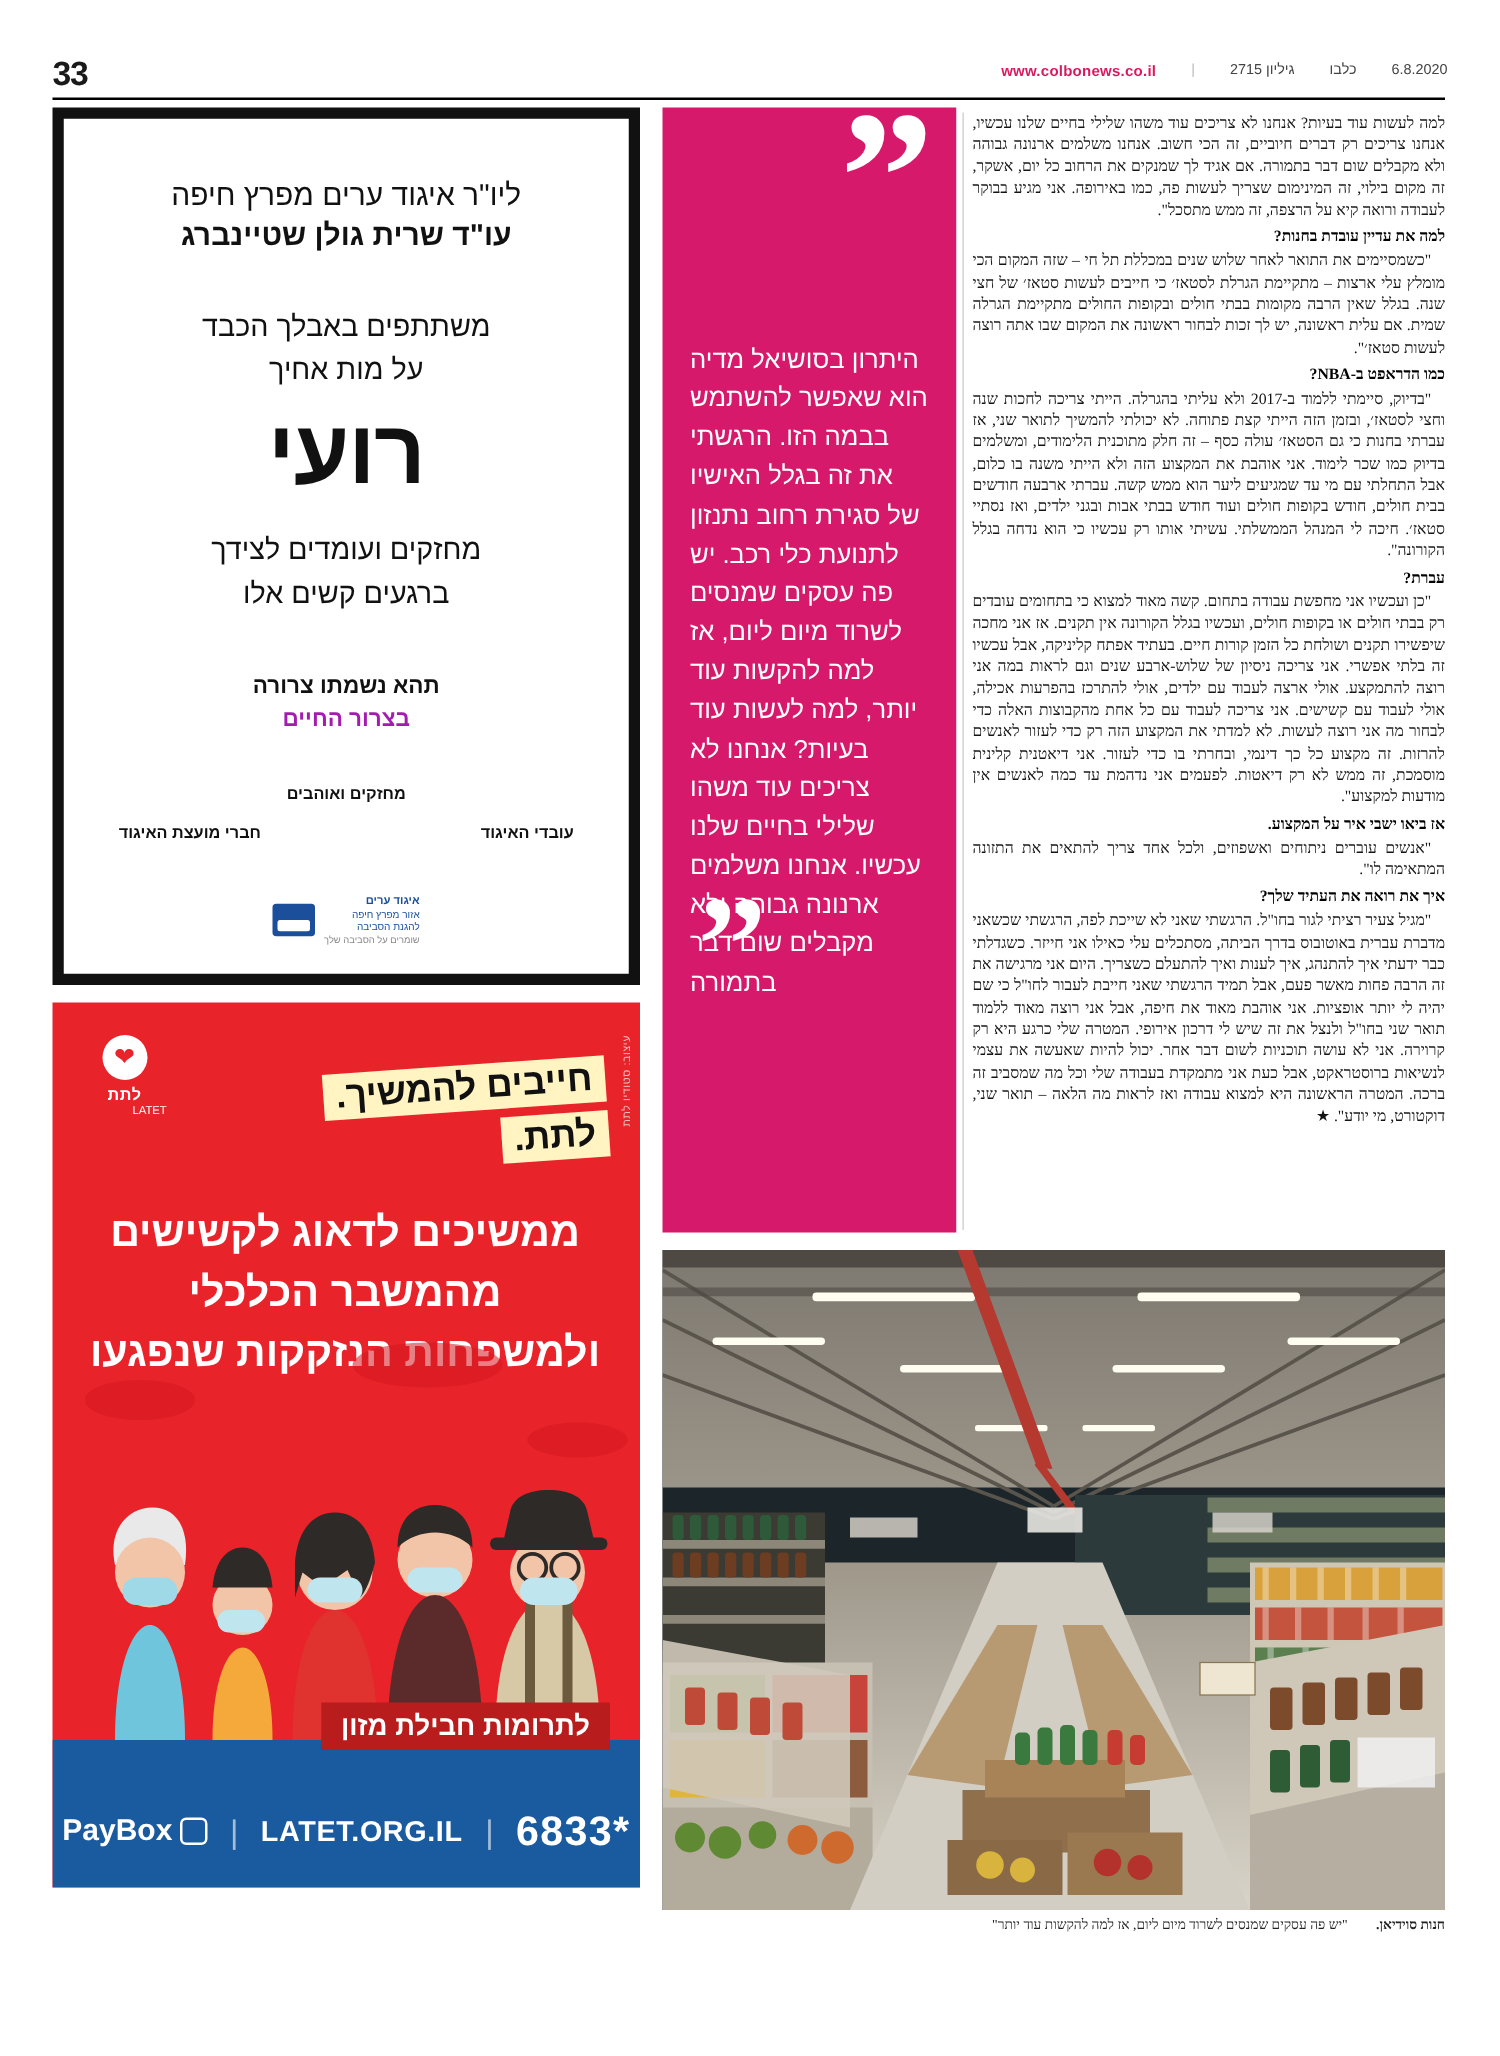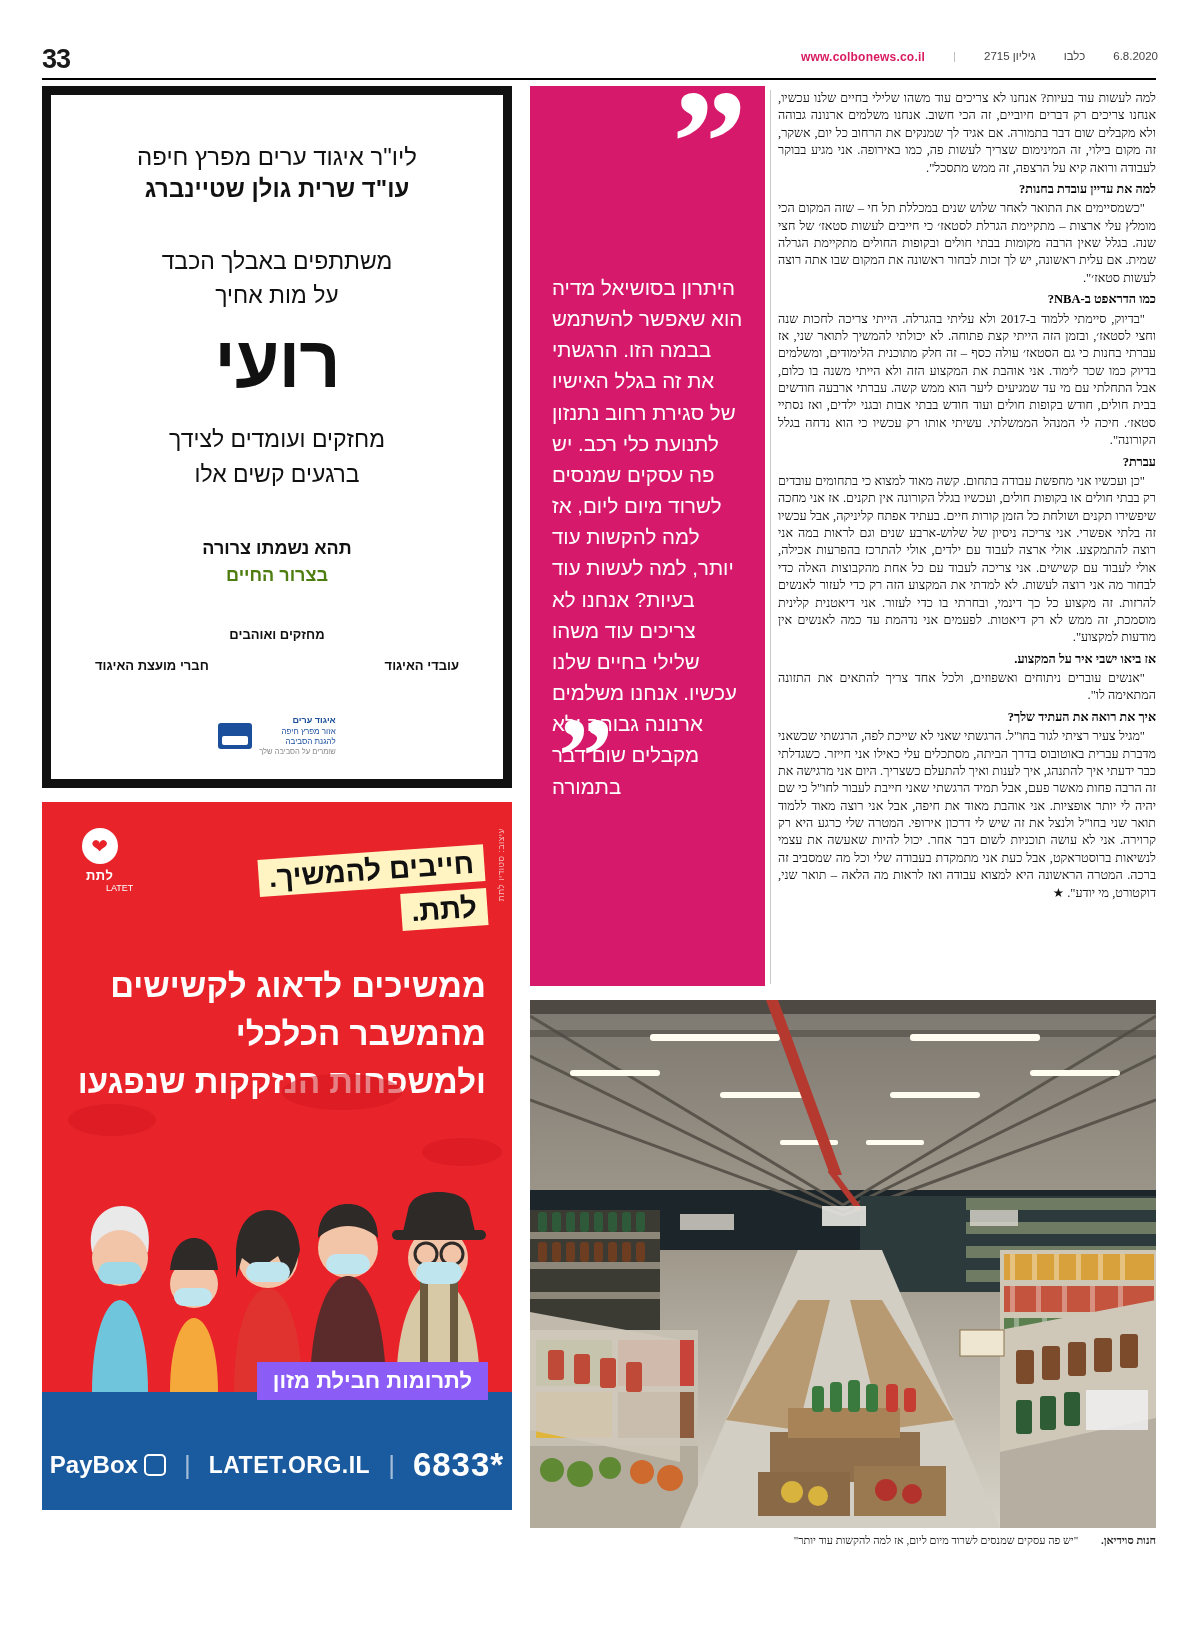--- a/index.html
+++ b/index.html
@@ -46,21 +46,21 @@
   .ad-mourning .org-line2 { font-size:24px; font-weight:bold; color:#111; line-height:1.35; margin-bottom:38px;}
   .ad-mourning .cond1 { font-size:23px; line-height:1.5; color:#111; }
   .ad-mourning .cond2 { font-size:23px; line-height:1.5; color:#111; margin-bottom:12px;}
   .ad-mourning .deceased {
     font-size:72px; font-weight:bold; color:#111; letter-spacing:-1px;
     line-height:1.05; margin:6px 0 22px 0;
   }
   .ad-mourning .support1 { font-size:23px; line-height:1.5; color:#111;}
   .ad-mourning .support2 { font-size:23px; line-height:1.5; color:#111; margin-bottom:44px;}
   .ad-mourning .blessing1 { font-size:18px; font-weight:bold; color:#111; line-height:1.5;}
-  .ad-mourning .blessing2 { font-size:18px; font-weight:bold; color:#4d7c0f; line-height:1.5; margin-bottom:38px;}
+  .ad-mourning .blessing2 { font-size:18px; font-weight:bold; color:#a21caf; line-height:1.5; margin-bottom:38px;}
   .ad-mourning .signers-top { font-size:13px; font-weight:bold; color:#111; margin-bottom:16px;}
   .ad-mourning .signers-row {
     display:flex; flex-direction:row; justify-content:space-between;
     font-size:13px; font-weight:bold; color:#111; padding:0 14px;
   }
   .ad-logo {
     margin-top:42px; display:flex; justify-content:center;
   }
   .ad-logo-box {
     display:flex; flex-direction:row-reverse; align-items:center; gap:7px;
@@ -103,31 +103,31 @@
   }
   .latet-headline .h1 {
     display:inline-block; background:#fff4c2; color:#111; font-weight:bold;
     font-size:29px; padding:2px 10px; margin-bottom:7px;
   }
   .latet-headline .h2 {
     display:inline-block; background:#fff4c2; color:#111; font-weight:bold;
     font-size:29px; padding:2px 10px;
   }
   .latet-main {
-    position:absolute; right:26px; top:160px; width:420px; text-align:right;
+    position:absolute; right:26px; top:160px; width:420px; text-align:center;
     color:#fff; font-weight:bold; font-size:33px; line-height:1.45;
   }
   .latet-people { position:absolute; left:0; bottom:118px; width:470px; height:330px; }
   .latet-strip {
     position:absolute; left:0; bottom:0; width:470px; height:118px; background:#1a5a9e;
     color:#fff;
   }
   .latet-strip .donate-label {
     position:absolute; right:24px; top:-30px;
-    background:#8b5cf6; color:#fff; font-size:22px; font-weight:bold;
+    background:#b91c1c; color:#fff; font-size:22px; font-weight:bold;
     padding:6px 16px;
   }
   .latet-strip .payline {
     position:absolute; left:0; right:0; bottom:26px;
     display:flex; flex-direction:row-reverse; align-items:center; justify-content:center; gap:18px;
     direction:rtl;
     text-align:center;
   }
   .latet-strip .phone { font-size:33px; font-weight:bold; letter-spacing:1px;}
   .latet-strip .url { font-size:23px; font-weight:bold; letter-spacing:.5px;}

